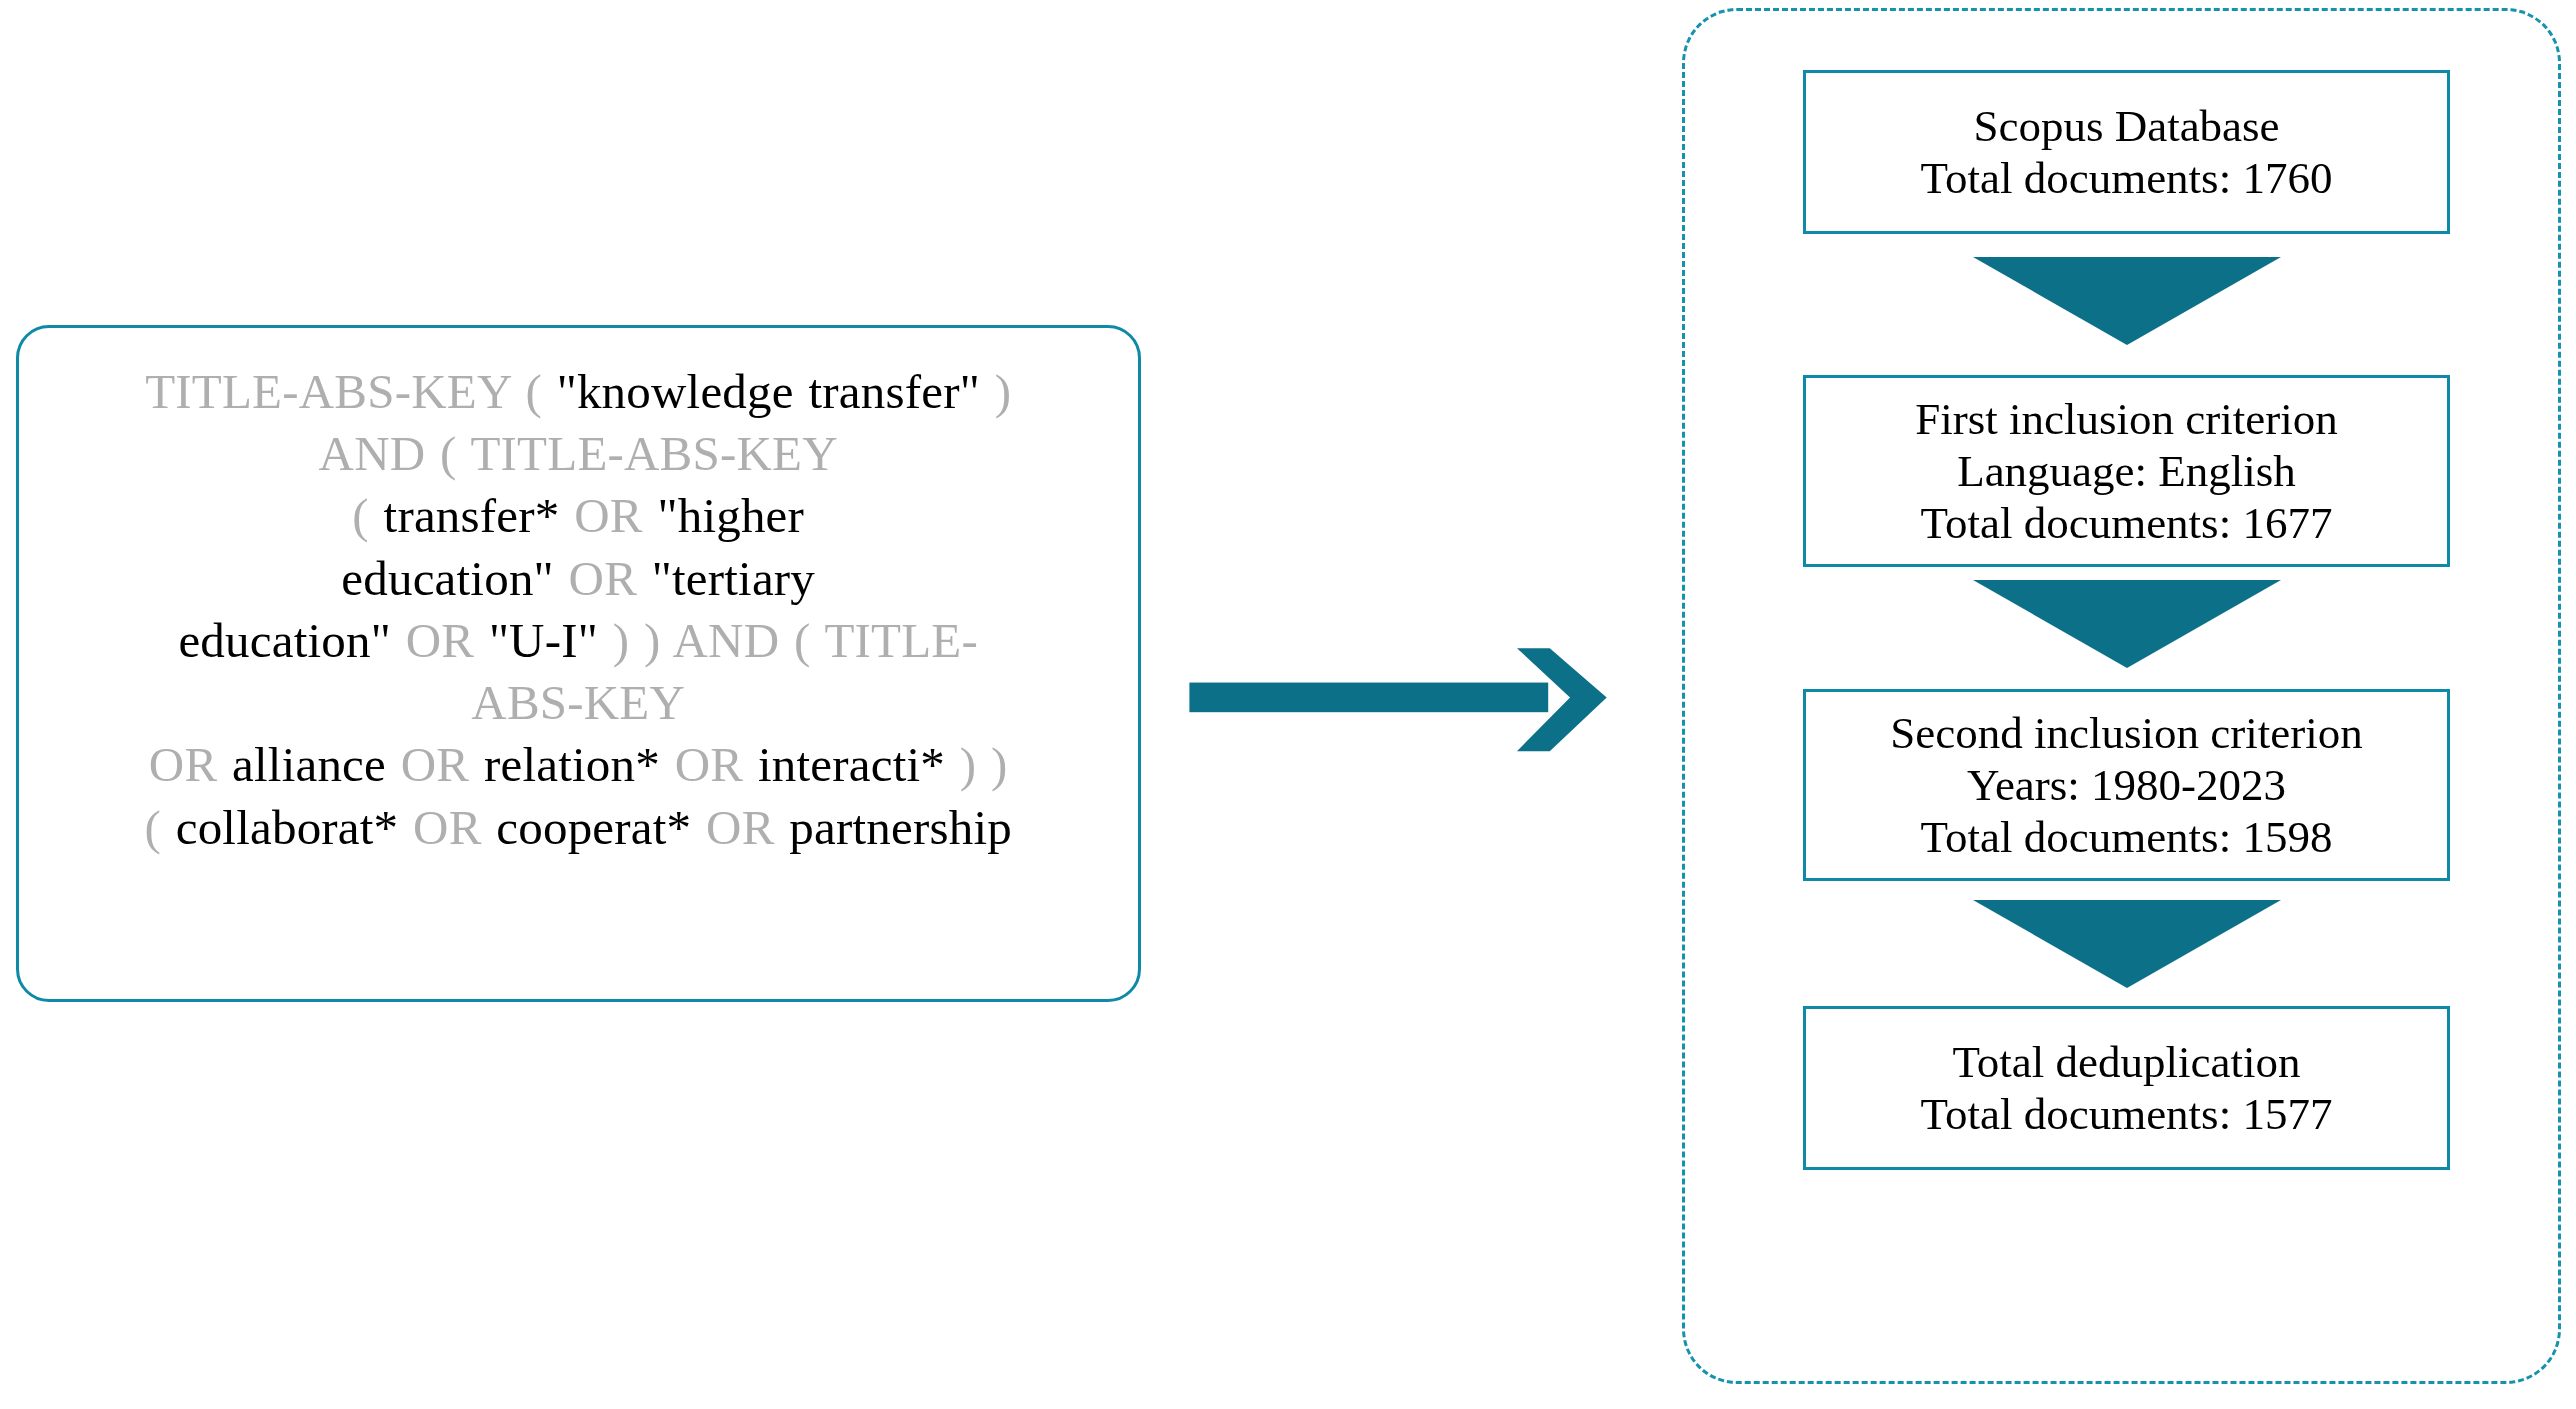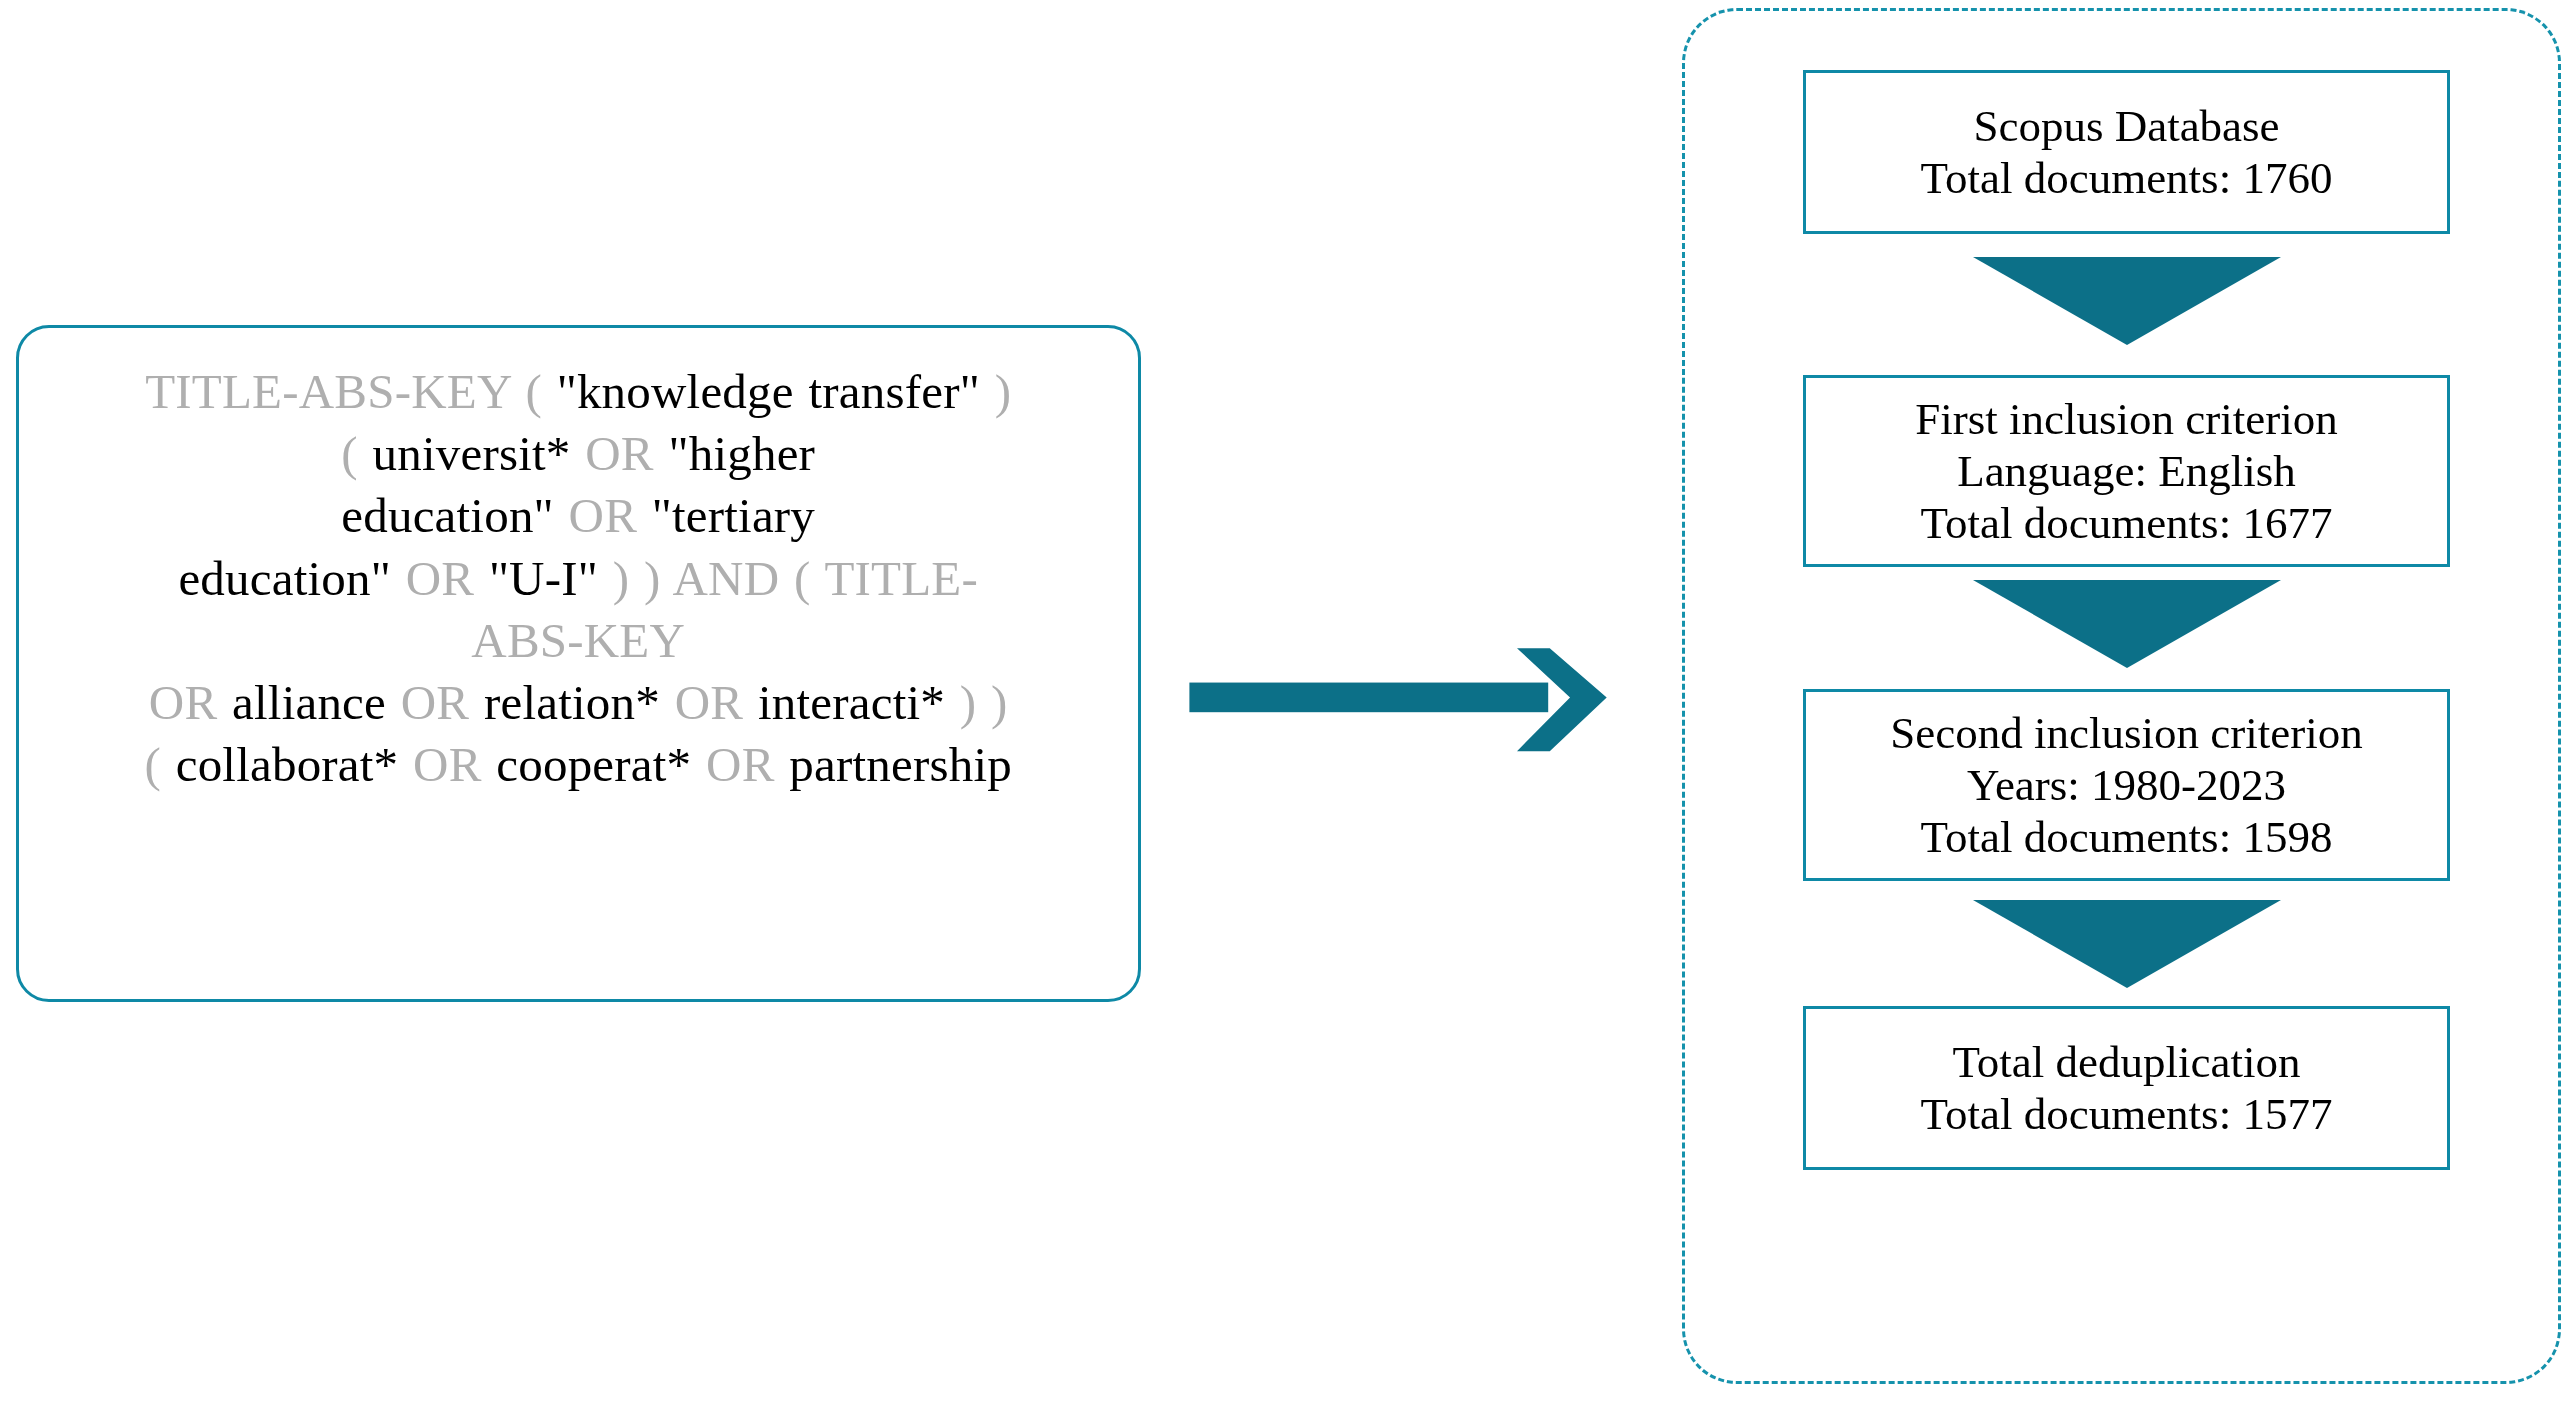--- a/index.html
+++ b/index.html
@@ -119,21 +119,22 @@
   }
 </style>
 </head>
 <body>
 
 <div id="stage">
 
   <div id="query-panel">
     <div id="query-text">
         <div><span class="f">TITLE-ABS-KEY (</span> <span class="t">"knowledge transfer"</span> <span class="f">)</span></div>
-        <div><span class="f">(</span> <span class="t">universit*</span> <span class="f">OR</span> <span class="t">"higher</span></div>
+        <div><span class="f">AND ( TITLE-ABS-KEY</span></div>
+        <div><span class="f">(</span> <span class="t">transfer*</span> <span class="f">OR</span> <span class="t">"higher</span></div>
         <div><span class="t">education"</span> <span class="f">OR</span> <span class="t">"tertiary</span></div>
         <div><span class="t">education"</span> <span class="f">OR</span> <span class="t">"U-I"</span> <span class="f">) ) AND ( TITLE-</span></div>
         <div><span class="f">ABS-KEY</span></div>
         <div><span class="f">OR</span> <span class="t">alliance</span> <span class="f">OR</span> <span class="t">relation*</span> <span class="f">OR</span> <span class="t">interacti*</span> <span class="f">) )</span></div>
         <div><span class="f">(</span> <span class="t">collaborat*</span> <span class="f">OR</span> <span class="t">cooperat*</span> <span class="f">OR</span> <span class="t">partnership</span></div>
       </div>
   </div>
 
   <div id="flow-arrow">
     <svg viewBox="0 0 560 150" xmlns="http://www.w3.org/2000/svg" aria-hidden="true">

